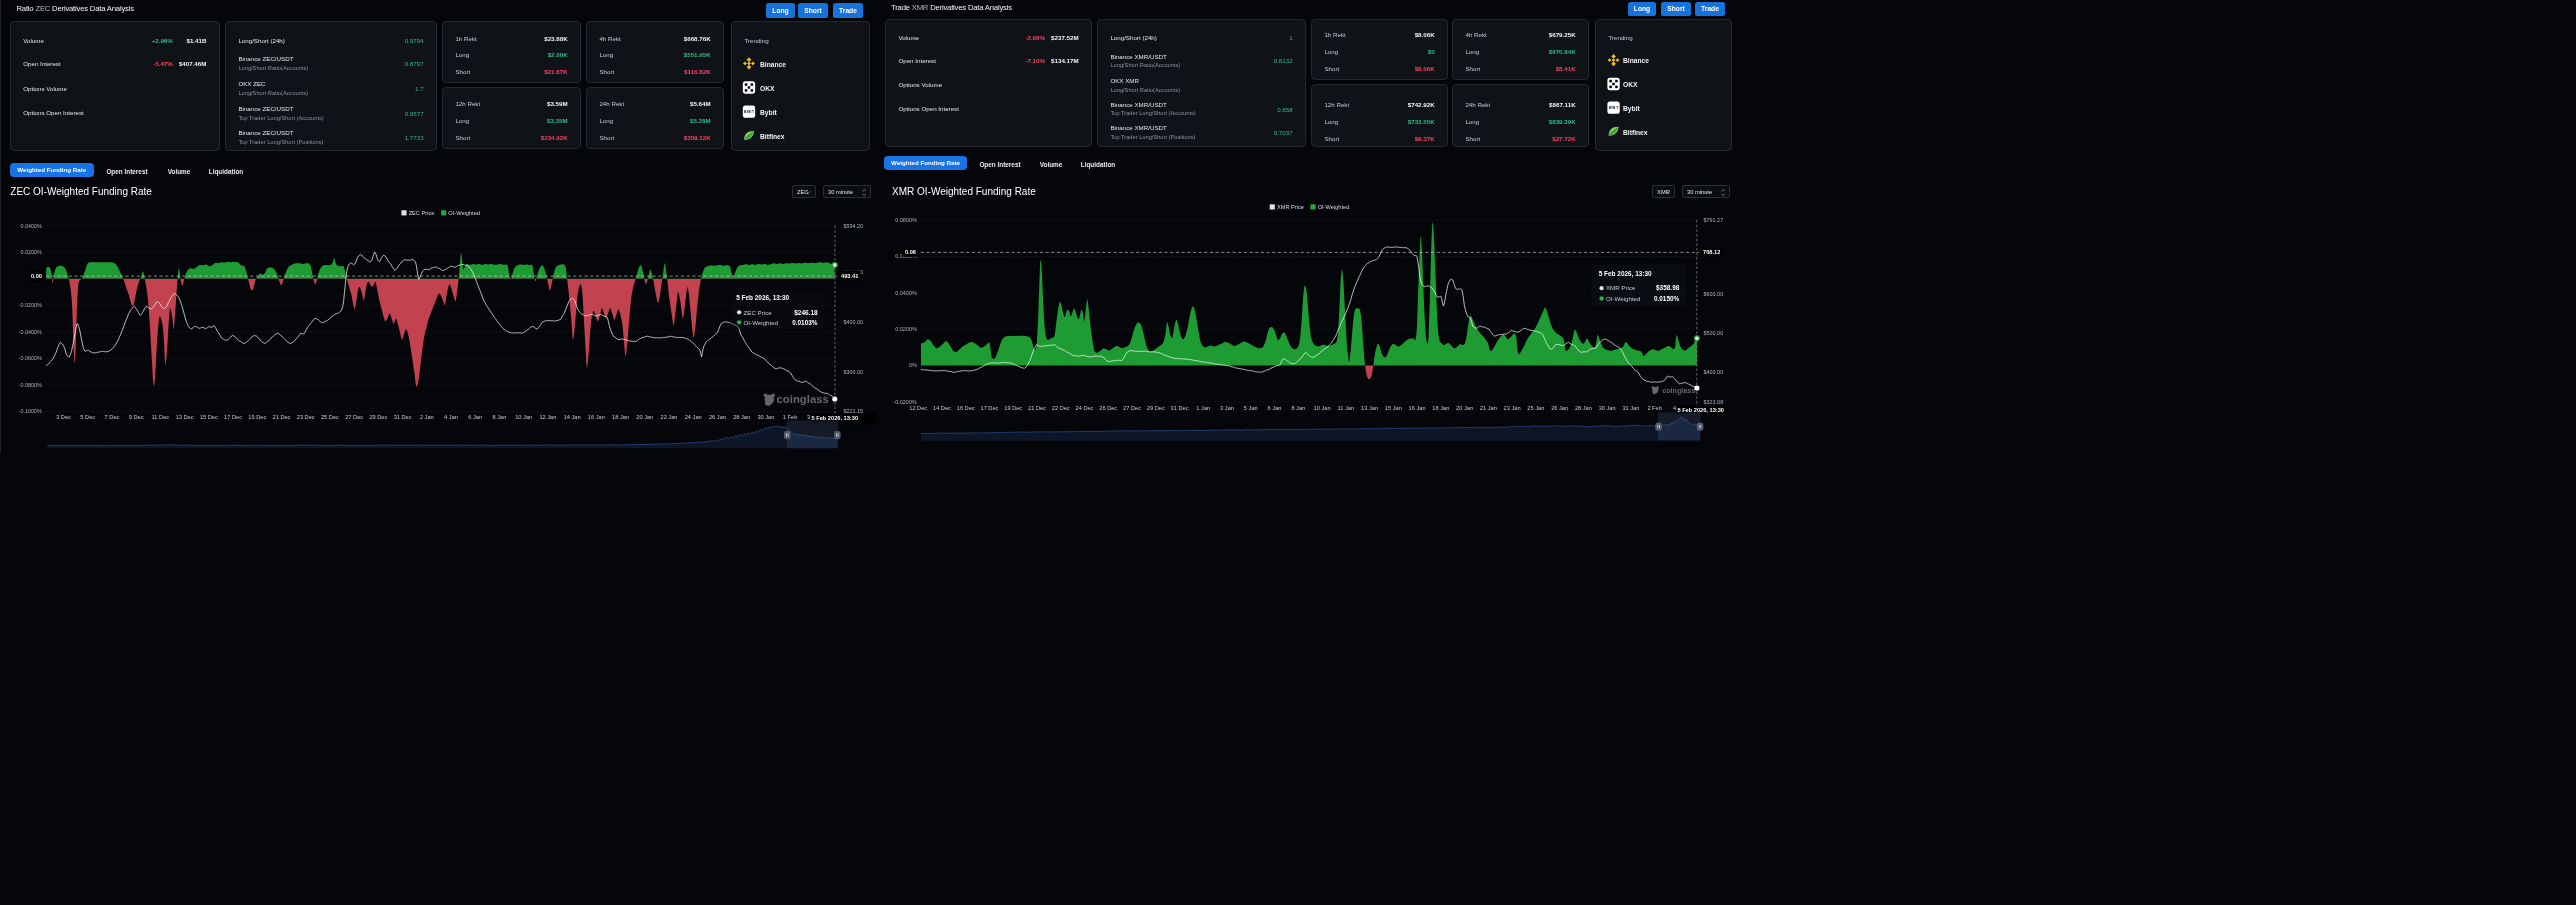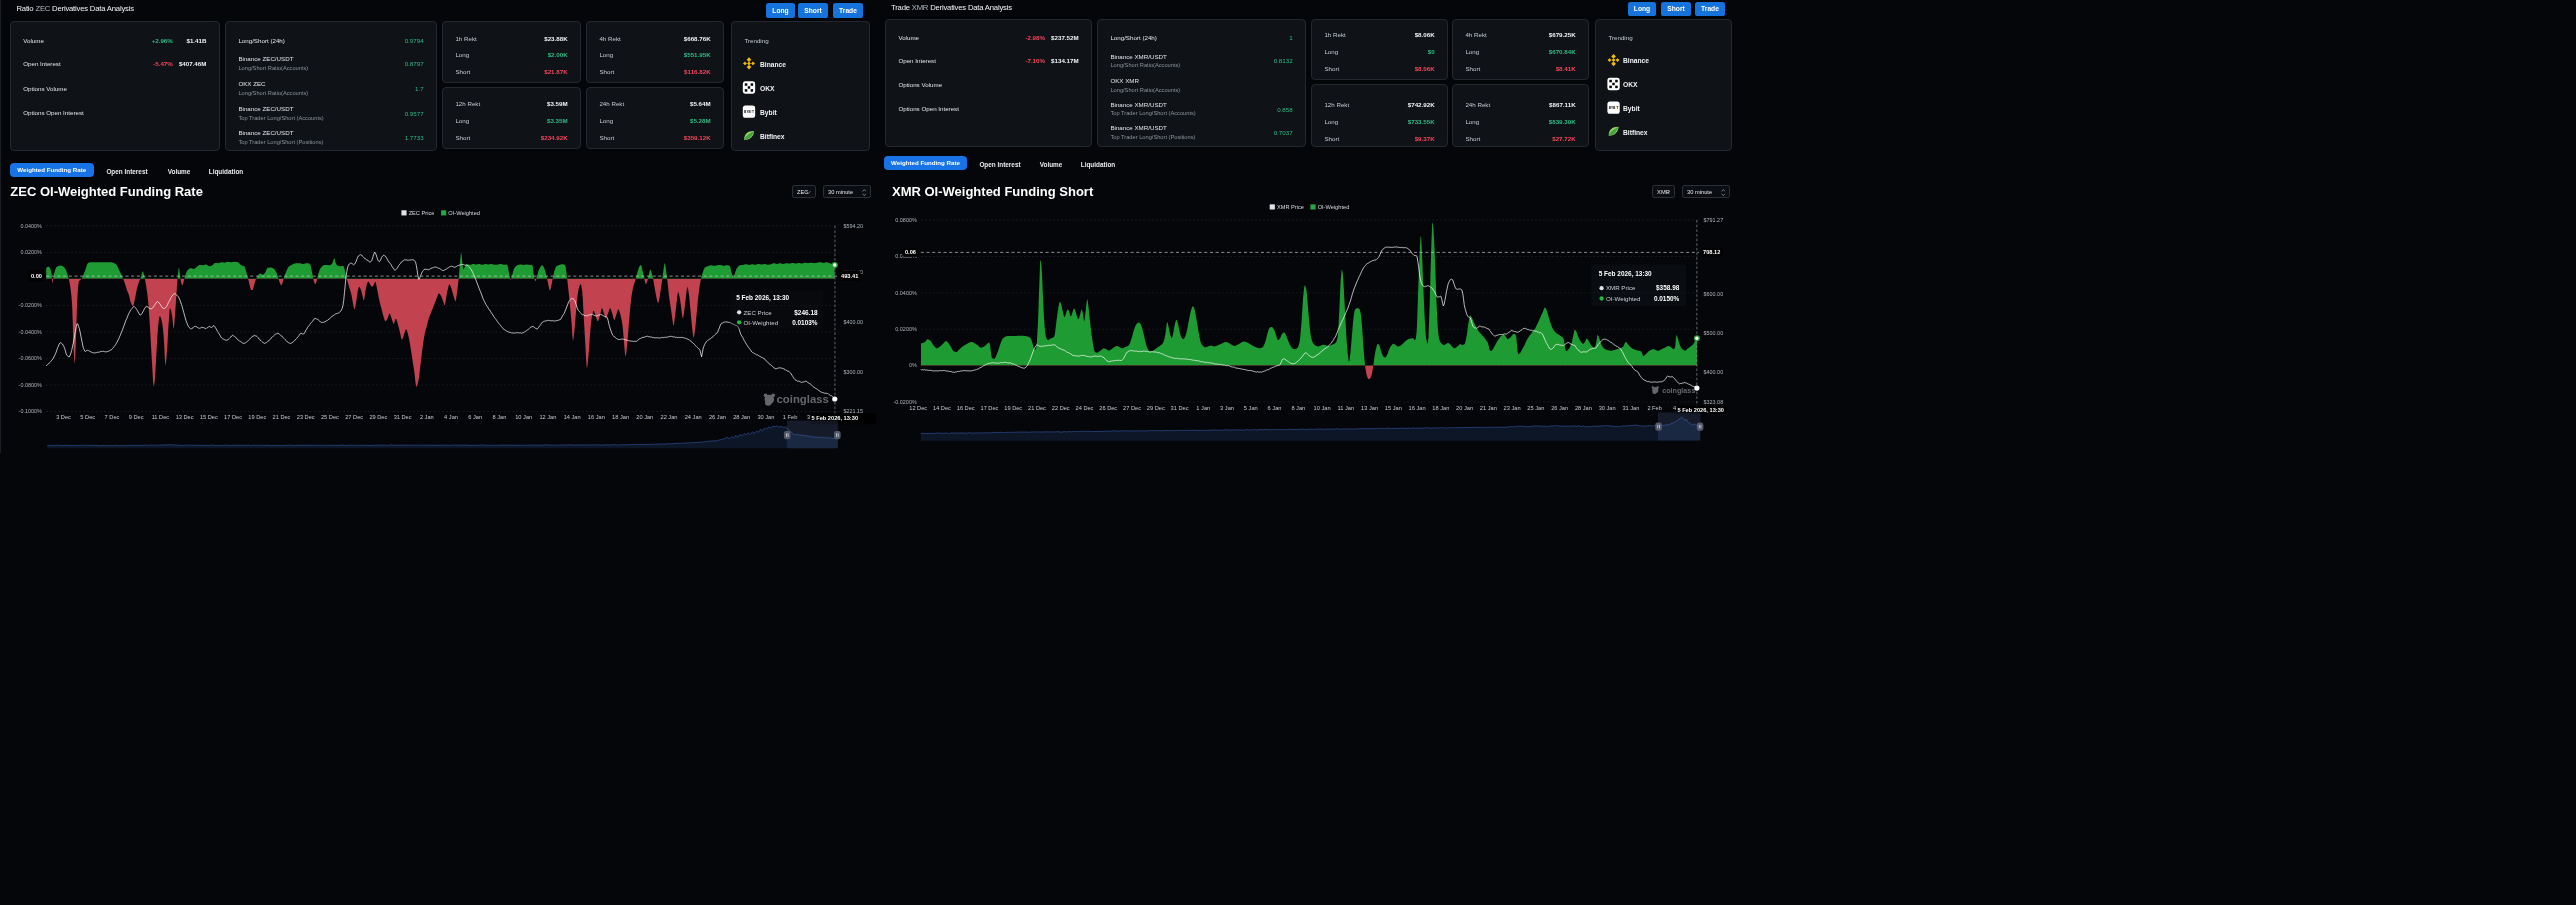--- a/index.html
+++ b/index.html
@@ -4,21 +4,21 @@
 body{width:1734px;height:453px;background:#050609;font-family:"Liberation Sans",sans-serif;position:relative;overflow:hidden}
 .card{position:absolute;background:#0F1217;border:0.5px solid #242931;border-radius:4.1px}
 .btn{position:absolute;background:#1673DB;border-radius:2.6px;color:#fff;font-weight:700;font-size:6.7px;text-align:center}
 .clab{position:absolute;color:#E2E6EA;font-size:6.2px;transform:translateY(-50%);white-space:nowrap}
 .csub{position:absolute;color:#8C939C;font-size:5.7px;transform:translateY(-50%);white-space:nowrap}
 .rlab{position:absolute;color:#C6CCD3;font-size:6.2px;transform:translateY(-50%);white-space:nowrap}
 .ptitle{position:absolute;color:#F2F4F6;font-size:7.7px;letter-spacing:-0.2px;white-space:nowrap;transform:translateY(-50%)}
 .ptitle .dim{color:#AEB9C4}
 .pill{position:absolute;background:#1874E6;border-radius:4.1px;color:#fff;font-weight:700;font-size:6.2px;text-align:center}
 .tab{position:absolute;color:#E8EBEF;font-weight:700;font-size:6.4px;transform:translate(-50%,-50%);white-space:nowrap}
-.ctitle{position:absolute;color:#fff;font-weight:700;font-size:13px;transform:translateY(-50%);white-space:nowrap}
+.ctitle{position:absolute;color:#fff;font-weight:400;font-size:10px;transform:translateY(-50%);white-space:nowrap}
 .sel{position:absolute;border:0.5px solid #2A3037;border-radius:2.1px;color:#E4E8EC;font-size:5.7px;padding-left:4.1px;background:#0A0D12}
 .chart{position:absolute}
 svg text{font-family:"Liberation Sans",sans-serif}
 .alab{font-size:10.5px;fill:#AEB5BE}
 .xlab{font-size:11px;fill:#C3CAD2}
 .leg{font-size:11px;fill:#D6DBE1}
 .cbox{font-weight:700;font-size:11px;fill:#fff}
 .ttt{font-weight:700;font-size:12.5px;fill:#fff}
 .ttl{font-size:12px;fill:#C8CED6}
 .ttv{font-weight:700;font-size:12.5px;fill:#fff}
@@ -307,21 +307,21 @@
     </svg>
     <div class="clab" style="left:27px;top:40px;font-weight:700;color:#F0F2F4;font-size:6.7px;">Binance</div>
     <div class="clab" style="left:27px;top:64px;font-weight:700;color:#F0F2F4;font-size:6.7px;">OKX</div>
     <div class="clab" style="left:27px;top:88px;font-weight:700;color:#F0F2F4;font-size:6.7px;">Bybit</div>
     <div class="clab" style="left:27px;top:112px;font-weight:700;color:#F0F2F4;font-size:6.7px;">Bitfinex</div>
   </div>
 <div class="pill" style="left:884px;top:156px;width:83px;height:14.3px;line-height:14.3px">Weighted Funding Rate</div>
 <div class="tab" style="left:1000px;top:164px">Open Interest</div>
 <div class="tab" style="left:1051px;top:164px">Volume</div>
 <div class="tab" style="left:1098px;top:164px">Liquidation</div>
-<div class="ctitle" style="left:892px;top:191px">XMR OI-Weighted Funding Short</div>
+<div class="ctitle" style="left:892px;top:191px">XMR OI-Weighted Funding Rate</div>
 <div class="sel" style="left:1652px;top:185px;width:23px;height:13px;line-height:12px">XMR<svg style="position:absolute;right:4.1px;top:5.2px" width="4.6" height="3.1" viewBox="0 0 9 6">
       <path d="M0.5 0.5L4.5 5L8.5 0.5" fill="none" stroke="#AEB5BE" stroke-width="1.3"></path>
     </svg></div>
 <div class="sel" style="left:1682px;top:185px;width:48px;height:13px;line-height:12px">30 minute<svg style="position:absolute;right:3.6px;top:2.8px" width="4.6" height="7.2" viewBox="0 0 9 14">
       <path d="M1 5L4.5 1L8 5" fill="none" stroke="#AEB5BE" stroke-width="1.2"></path>
       <path d="M1 9L4.5 13L8 9" fill="none" stroke="#AEB5BE" stroke-width="1.2"></path>
     </svg></div>
 <svg class="chart" style="left:876px;top:201px" width="858" height="252" viewBox="0 0 1665 489">
     <rect x="764" y="6.5" width="10" height="10" fill="#DFE3E8"></rect>
     <text class="leg" x="778" y="15.5">XMR Price</text>

